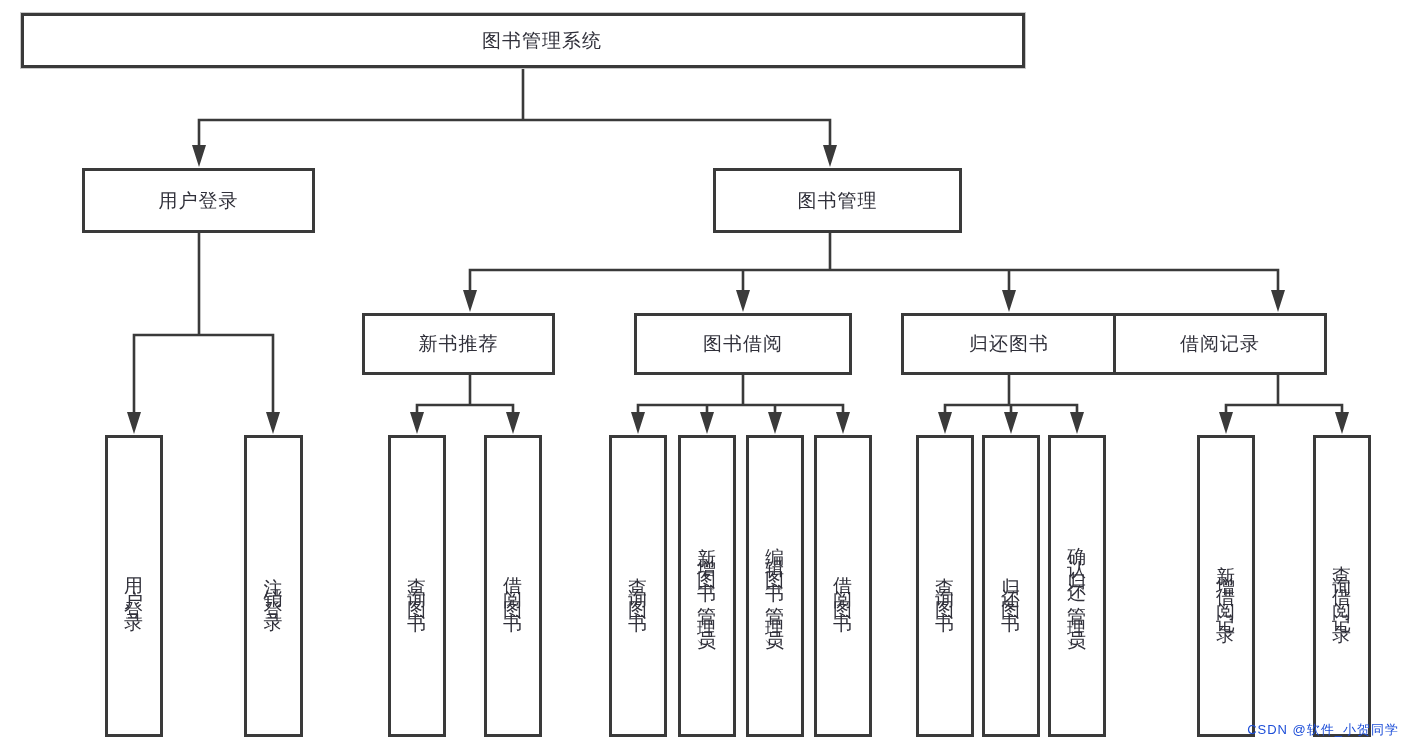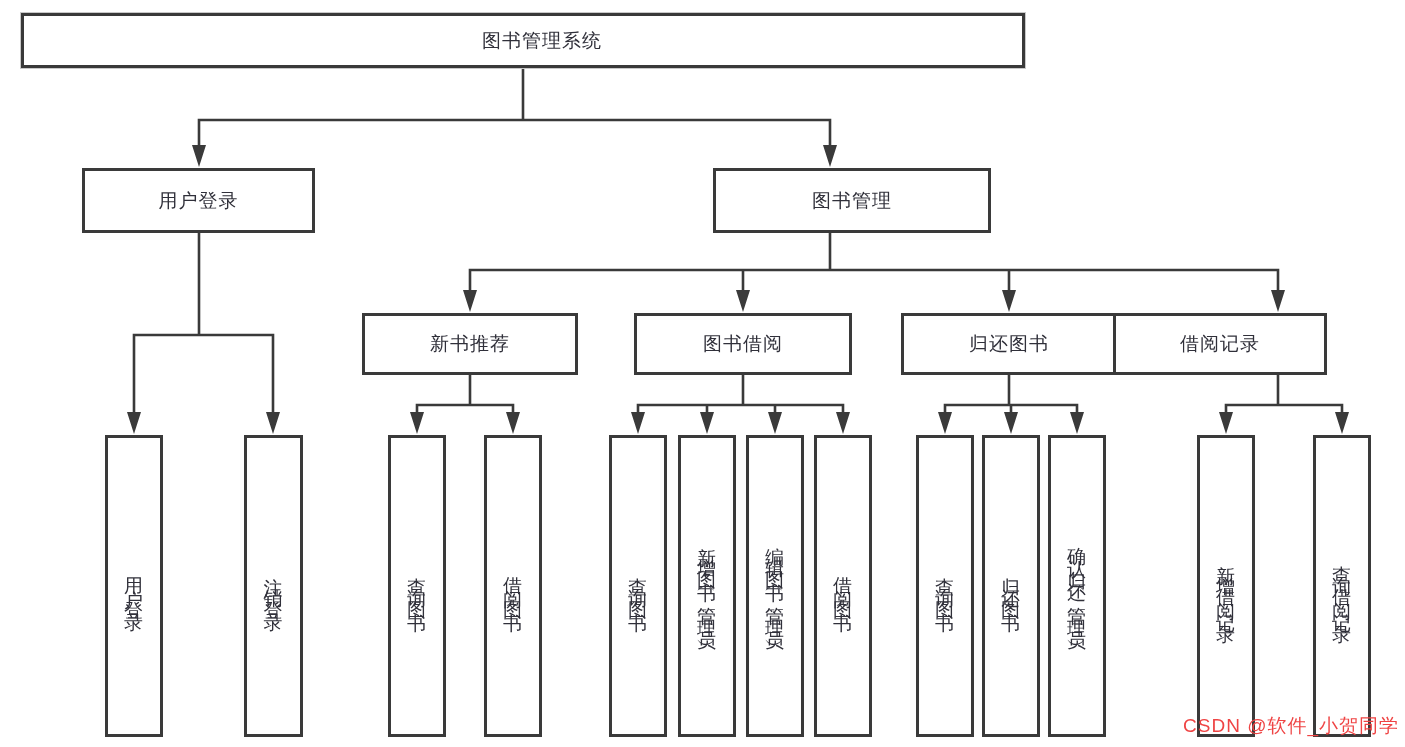--- a/index.html
+++ b/index.html
@@ -35,23 +35,23 @@
     writing-mode: vertical-rl;
     text-orientation: mixed;
     letter-spacing: 12px;
     line-height: 1;
     white-space: nowrap;
   }
   .watermark {
     position: absolute;
     right: 6px;
     bottom: 8px;
-    font-size: 19px;
+    font-size: 13px;
     letter-spacing: 1px;
-    color: #ef4444;
+    color: #1d4ed8;
     z-index: 2;
   }
 </style>
 </head>
 <body>
 
 <div class="canvas">
 
   <svg class="wires" viewBox="0 0 1405 747">
     <g stroke="#3a3a3a" stroke-width="2.6" fill="none">
@@ -81,25 +81,25 @@
     </g>
   </svg>
 
   <div class="node root" style="left:21px; top:13px; width:1004px; height:55px">
     <span>图书管理系统</span>
   </div>
 
   <div class="node" style="left:82px; top:168px; width:233px; height:65px">
     <span>用户登录</span>
   </div>
-  <div class="node" style="left:713px; top:168px; width:278px; height:65px">
+  <div class="node" style="left:713px; top:168px; width:249px; height:65px">
     <span>图书管理</span>
   </div>
 
-  <div class="node" style="left:362px; top:313px; width:216px; height:62px">
+  <div class="node" style="left:362px; top:313px; width:193px; height:62px">
     <span>新书推荐</span>
   </div>
   <div class="node" style="left:634px; top:313px; width:218px; height:62px">
     <span>图书借阅</span>
   </div>
   <div class="node" style="left:901px; top:313px; width:216px; height:62px">
     <span>归还图书</span>
   </div>
   <div class="node" style="left:1113px; top:313px; width:214px; height:62px">
     <span>借阅记录</span>

